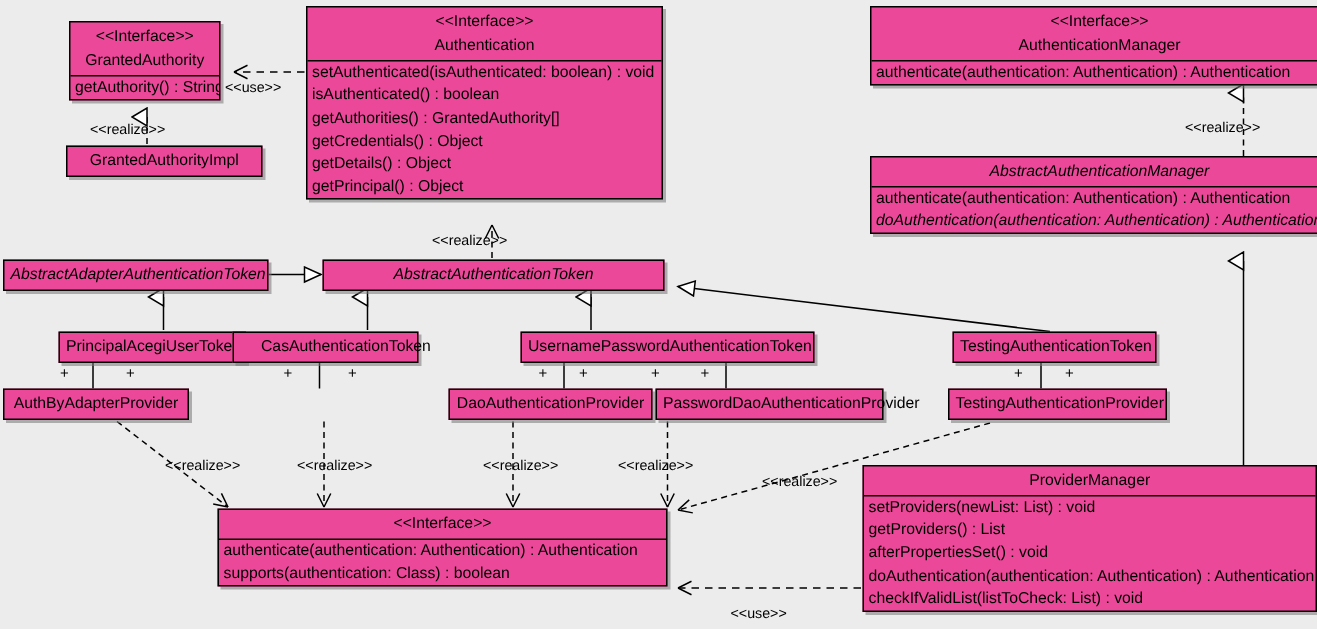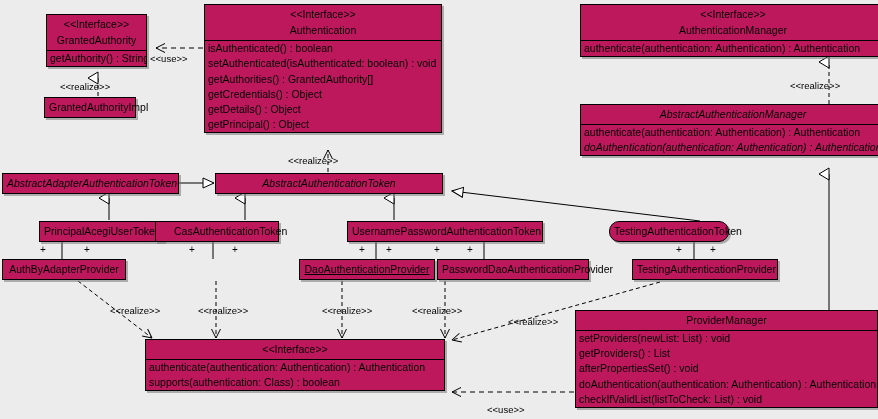--- a/index.html
+++ b/index.html
@@ -8,21 +8,21 @@
     background:#ececec;
     font-family:"Liberation Sans","DejaVu Sans",sans-serif;
     overflow:hidden;
     position:relative;
   }
   #canvas{position:absolute;left:0;top:0;width:878px;height:419px;}
   svg.lines{position:absolute;left:0;top:0;width:878px;height:419px;pointer-events:none;}
 
   .uml{
     position:absolute;
-    background:#be185d;
+    background:#ec4899;
     border:1px solid #000;
     box-sizing:border-box;
     box-shadow:2px 2px 0 rgba(120,120,120,0.55);
     font-size:10.5px;
     color:#000;
     line-height:1.25;
   }
   .hdr{
     text-align:center;
     padding:3px 4px 3px 4px;
@@ -116,34 +116,34 @@
   <div class="uml" style="left:46px;top:14px;width:101px;">
     <div class="hdr">
       <span class="stereo">&lt;&lt;Interface&gt;&gt;</span>
       <span class="cname">GrantedAuthority</span>
     </div>
     <div class="members">
       <div class="m">getAuthority() : String</div>
     </div>
   </div>
 
-  <div class="uml" style="left:44px;top:97px;width:92px;">
+  <div class="uml" style="left:44px;top:97px;width:131px;">
     <div class="hdr compact">
       <span class="cname">GrantedAuthorityImpl</span>
     </div>
   </div>
 
   <div class="uml" style="left:204px;top:4px;width:238px;">
     <div class="hdr">
       <span class="stereo">&lt;&lt;Interface&gt;&gt;</span>
       <span class="cname">Authentication</span>
     </div>
     <div class="members">
+      <div class="m">setAuthenticated(isAuthenticated: boolean) : void</div>
       <div class="m">isAuthenticated() : boolean</div>
-      <div class="m">setAuthenticated(isAuthenticated: boolean) : void</div>
       <div class="m">getAuthorities() : GrantedAuthority[]</div>
       <div class="m">getCredentials() : Object</div>
       <div class="m">getDetails() : Object</div>
       <div class="m">getPrincipal() : Object</div>
     </div>
   </div>
 
   <div class="uml" style="left:580px;top:4px;width:306px;">
     <div class="hdr">
       <span class="stereo">&lt;&lt;Interface&gt;&gt;</span>
@@ -187,21 +187,21 @@
       <span class="cname">CasAuthenticationToken</span>
     </div>
   </div>
 
   <div class="uml" style="left:347px;top:221px;width:196px;">
     <div class="hdr compact">
       <span class="cname">UsernamePasswordAuthenticationToken</span>
     </div>
   </div>
 
-  <div class="uml" style="left:609px;top:221px;width:120px;border-radius:10px;">
+  <div class="uml" style="left:635px;top:221px;width:136px;">
     <div class="hdr compact">
       <span class="cname">TestingAuthenticationToken</span>
     </div>
   </div>
 
   <div class="plus" style="left:40px;top:244px;">+</div>
   <div class="plus" style="left:84px;top:244px;">+</div>
   <div class="plus" style="left:189px;top:244px;">+</div>
   <div class="plus" style="left:232px;top:244px;">+</div>
   <div class="plus" style="left:359px;top:244px;">+</div>
@@ -211,21 +211,21 @@
   <div class="plus" style="left:676px;top:244px;">+</div>
   <div class="plus" style="left:710px;top:244px;">+</div>
 
   <div class="uml" style="left:2px;top:259px;width:124px;">
     <div class="hdr compact">
       <span class="cname">AuthByAdapterProvider</span>
     </div>
   </div>
 
 
-  <div class="uml" style="left:299px;top:259px;width:136px;text-decoration:underline;">
+  <div class="uml" style="left:299px;top:259px;width:136px;">
     <div class="hdr compact">
       <span class="cname">DaoAuthenticationProvider</span>
     </div>
   </div>
 
   <div class="uml" style="left:437px;top:259px;width:152px;">
     <div class="hdr compact">
       <span class="cname">PasswordDaoAuthenticationProvider</span>
     </div>
   </div>

